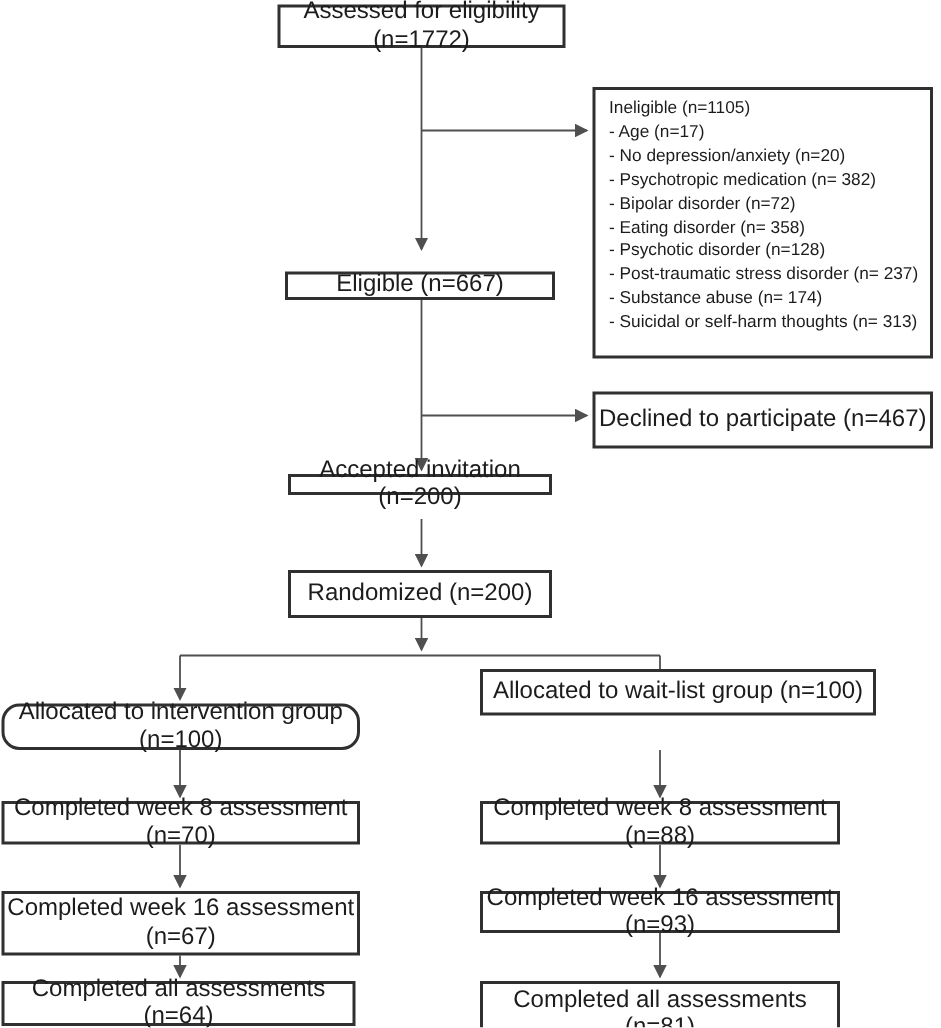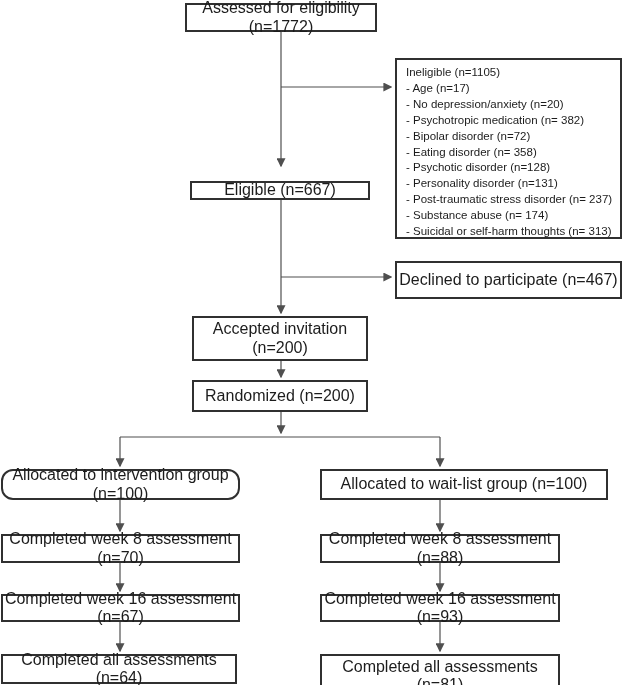--- a/index.html
+++ b/index.html
@@ -30,27 +30,27 @@
     text-align: left;
     font-size: 11.5px;
     line-height: 15.9px;
     padding: 5px 4px 0 9px;
   }
   
   .b-assessed   { left:185px; top:3px;   width:192px; height:29px; }
   .b-ineligible { left:395px; top:58px;  width:227px; height:181px; }
   .b-eligible   { left:190px; top:181px; width:180px; height:19px; }
   .b-declined   { left:395px; top:261px; width:227px; height:38px; }
-  .b-accepted   { left:192px; top:316px; width:176px; height:45px; }
+  .b-accepted   { left:192px; top:316px; width:176px; height:14px; }
   .b-randomized { left:192px; top:380px; width:176px; height:32px; }
   .b-alloc-l    { left:1px;   top:469px; width:239px; height:31px;border-radius:12px; }
-  .b-alloc-r    { left:320px; top:469px; width:288px; height:31px; }
+  .b-alloc-r    { left:320px; top:446px; width:264px; height:31px; }
   .b-wk8-l      { left:1px;   top:534px; width:239px; height:29px; }
   .b-wk8-r      { left:320px; top:534px; width:240px; height:29px; }
-  .b-wk16-l     { left:1px;   top:594px; width:239px; height:28px; }
+  .b-wk16-l     { left:1px;   top:594px; width:239px; height:43px; }
   .b-wk16-r     { left:320px; top:594px; width:240px; height:28px; }
   .b-all-l      { left:1px;   top:654px; width:236px; height:30px; }
   .b-all-r      { left:320px; top:654px; width:240px; height:44px; }
 </style>
 </head>
 <body>
 
 <div class="canvas">
 
   <svg class="connectors" width="627" height="685" viewBox="0 0 627 685" aria-hidden="true">
@@ -83,21 +83,20 @@
   </div>
 
   <div class="fbox list b-ineligible">
     <div>Ineligible (n=1105)</div>
     <div>- Age (n=17)</div>
     <div>- No depression/anxiety (n=20)</div>
     <div>- Psychotropic medication (n= 382)</div>
     <div>- Bipolar disorder (n=72)</div>
     <div>- Eating disorder (n= 358)</div>
     <div>- Psychotic disorder (n=128)</div>
-    <div>- Personality disorder (n=131)</div>
     <div>- Post-traumatic stress disorder (n= 237)</div>
     <div>- Substance abuse (n= 174)</div>
     <div>- Suicidal or self-harm thoughts (n= 313)</div>
   </div>
 
   <div class="fbox b-eligible">
     <span>Eligible (n=667)</span>
   </div>
 
   <div class="fbox b-declined">

